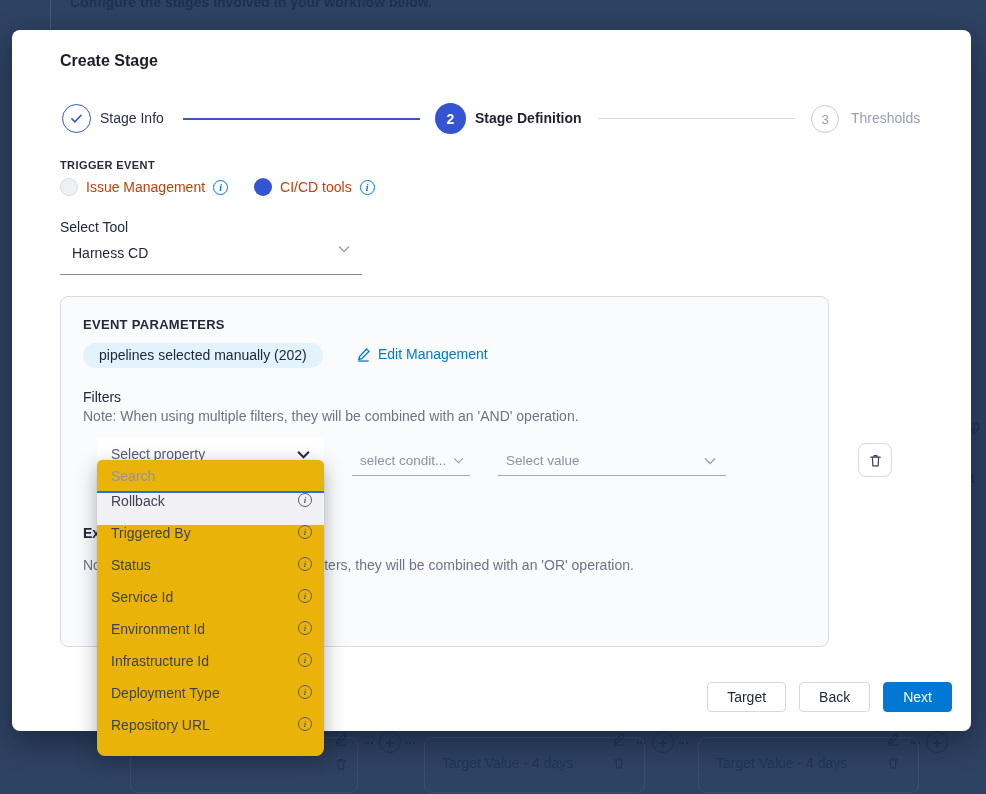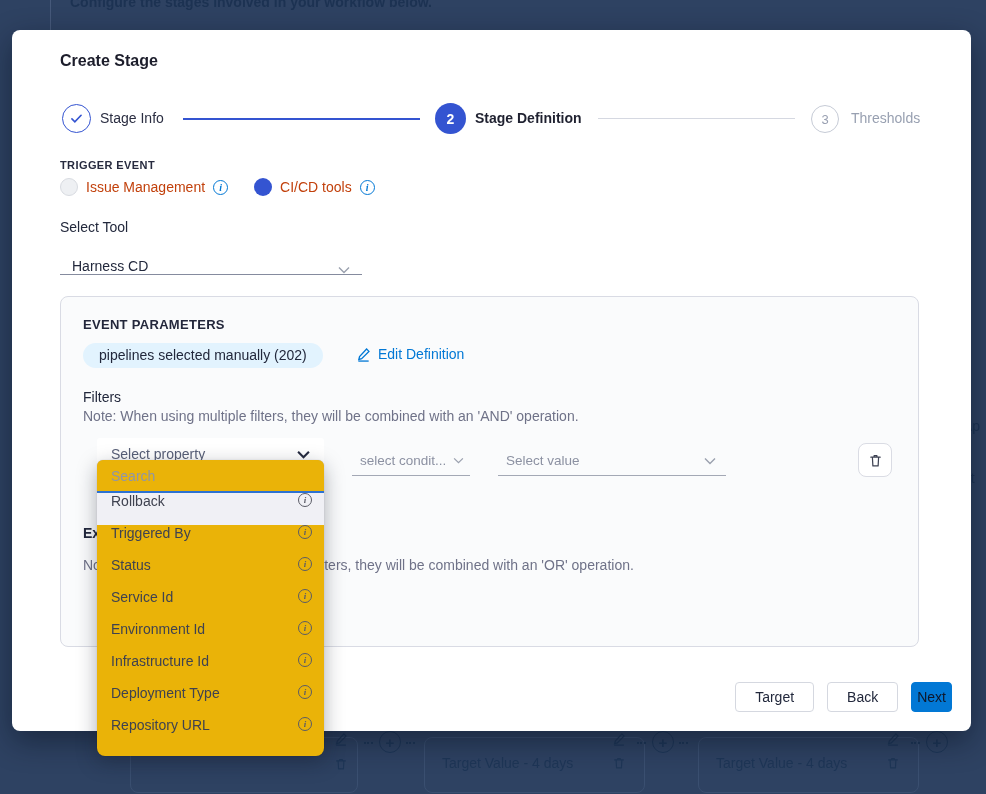--- a/index.html
+++ b/index.html
@@ -46,26 +46,26 @@
   .radio.on{background:#3454d1}
   .radio-label{font-size:14px;color:#c2410c}
   .info{border-radius:50%;display:inline-flex;align-items:center;justify-content:center;
         font-weight:700;font-style:italic;font-family:"Liberation Serif",serif}
   .info.blue{width:15px;height:15px;border:1.5px solid #0278d5;color:#0278d5;font-size:10px}
   .gap18{width:10px}
 
   
   .tool-label{position:absolute;left:48px;top:189px;font-size:14px;font-weight:400;color:#22283c}
   .tool-select{position:absolute;left:48px;top:215px;width:302px;height:30px;
-               border-bottom:1px solid #858b9e;display:flex;align-items:flex-end;cursor:pointer}
+               border-bottom:1px solid #858b9e;display:flex;align-items:flex-start;cursor:pointer}
   .tool-select .val{padding-left:12px;font-size:14px;color:#22283c;flex:1}
   .chev{color:#9aa0ae;display:flex;align-items:center;margin-right:12px}
 
   
-  .panel{position:absolute;left:48px;top:266px;width:859px;height:351px;background:#fafbfc;
+  .panel{position:absolute;left:48px;top:266px;width:769px;height:351px;background:#fafbfc;
          border:1px solid #d9dbe4;border-radius:8px}
   .ep-heading{position:absolute;left:22px;top:20px;font-size:13px;font-weight:700;
               letter-spacing:.3px;color:#23273b}
   .pill{position:absolute;left:22px;top:46px;height:25px;line-height:25px;padding:0 16px;
         background:#e2f3fe;border-radius:13px;font-size:14px;color:#22283c;white-space:nowrap}
   .edit-link{position:absolute;left:295px;top:49px;display:flex;align-items:center;gap:7px;
              color:#0278d5;font-size:14px;font-weight:500;cursor:pointer}
   .filters-h{position:absolute;left:22px;top:92px;font-size:14px;font-weight:400;color:#22283c}
   .note{position:absolute;left:22px;top:111px;font-size:14px;color:#6f7288;white-space:nowrap}
   .exec-h{position:absolute;left:22px;top:228px;font-size:14px;font-weight:700;color:#22283c;white-space:nowrap}
@@ -97,21 +97,21 @@
   .dd-item{height:32px;display:flex;padding:0 12px 0 14px;cursor:pointer}
   .dd-item.active{background:#f0f0f5}
   .dd-item .lbl{flex:1;font-size:14px;color:#3f4250}
   .info.gray{width:14px;height:14px;border:1.4px solid #5a5b66;color:#5a5b66;font-size:9px}
 
   
   .footer{position:absolute;right:19px;top:652px;display:flex;gap:13px}
   .btn{height:30px;border-radius:4px;font-size:14px;display:flex;align-items:center;
        justify-content:center;cursor:pointer;font-family:inherit}
   .btn.ghost{background:#fff;border:1px solid #d5d8e0;color:#22283c;padding:0 19px}
-  .btn.primary{background:#0278d5;border:1px solid #0278d5;color:#0f172a;padding:0 5px;font-weight:500}
+  .btn.primary{background:#0278d5;border:1px solid #0278d5;color:#ffffff;padding:0 19px;font-weight:500}
 </style>
 </head>
 <body>
 
 <div class="stage">
 
   <div class="bg-vline"></div>
   <div class="bg-header">Configure the stages involved in your workflow below.</div>
 
   <div class="bg-frag" style="left:963px;top:418px">Ap</div>
@@ -208,21 +208,21 @@
     <div class="panel">
       <div class="ep-heading">EVENT PARAMETERS</div>
       <div class="pill">pipelines selected manually (202)</div>
       <div class="edit-link">
         <span style="display:flex">
           <svg width="15" height="15" viewBox="0 0 16 16">
               <path d="M11.3 2.2l2.5 2.5L6 12.5l-3 .8.8-3 7.5-8.1z" fill="none" stroke="currentColor" stroke-width="1.4"></path>
               <line x1="2.5" y1="15" x2="13.5" y2="15" stroke="currentColor" stroke-width="1.4"></line>
             </svg>
         </span>
-        <span>Edit Definition</span>
+        <span>Edit Management</span>
       </div>
       <div class="filters-h">Filters</div>
       <div class="note">Note: When using multiple filters, they will be combined with an 'AND' operation.</div>
       <div class="exec-h">Execution Filters</div>
       <div class="exec-note">Note: When using multiple execution filters, they will be combined with an 'OR' operation.</div>
     </div>
 
     <div class="footer">
       <button class="btn ghost">Target</button>
       <button class="btn ghost">Back</button>

